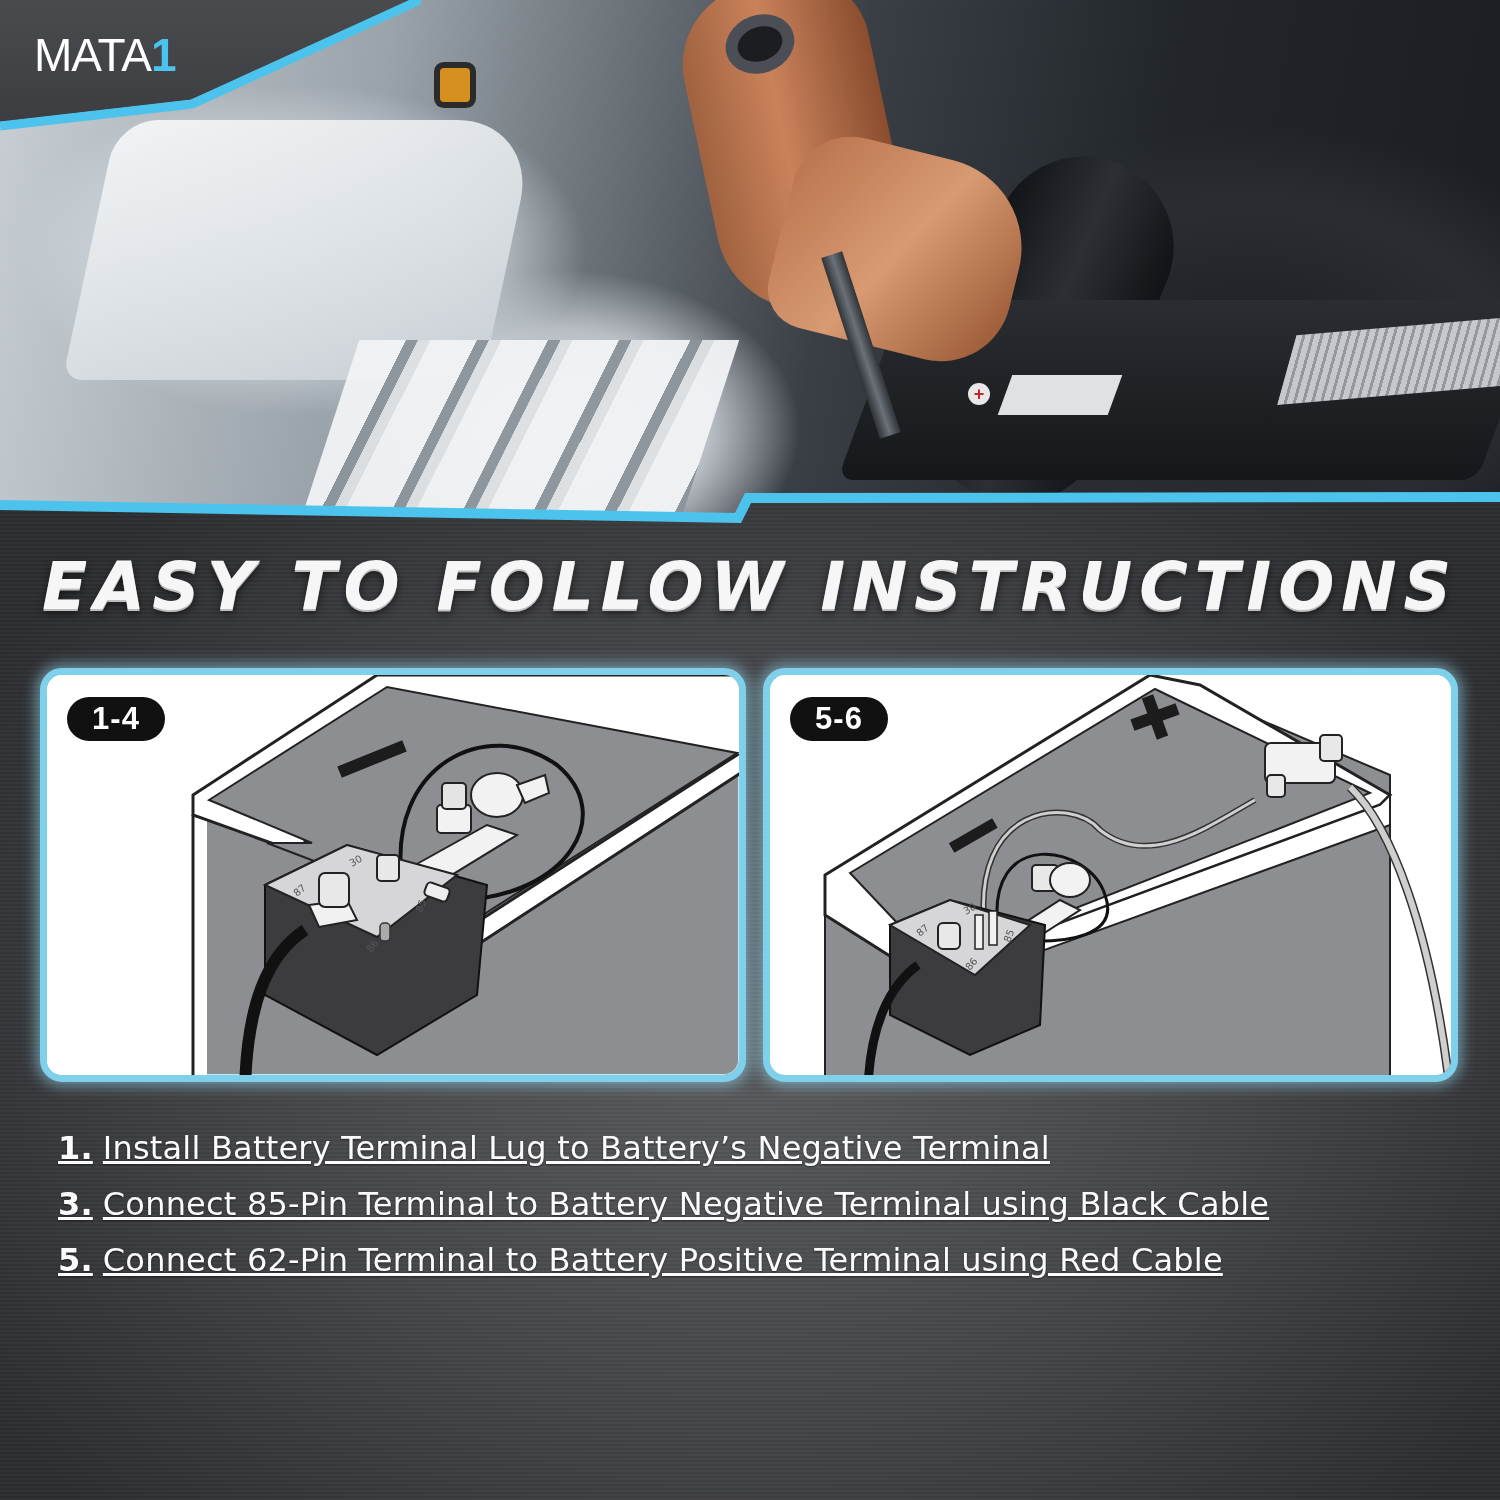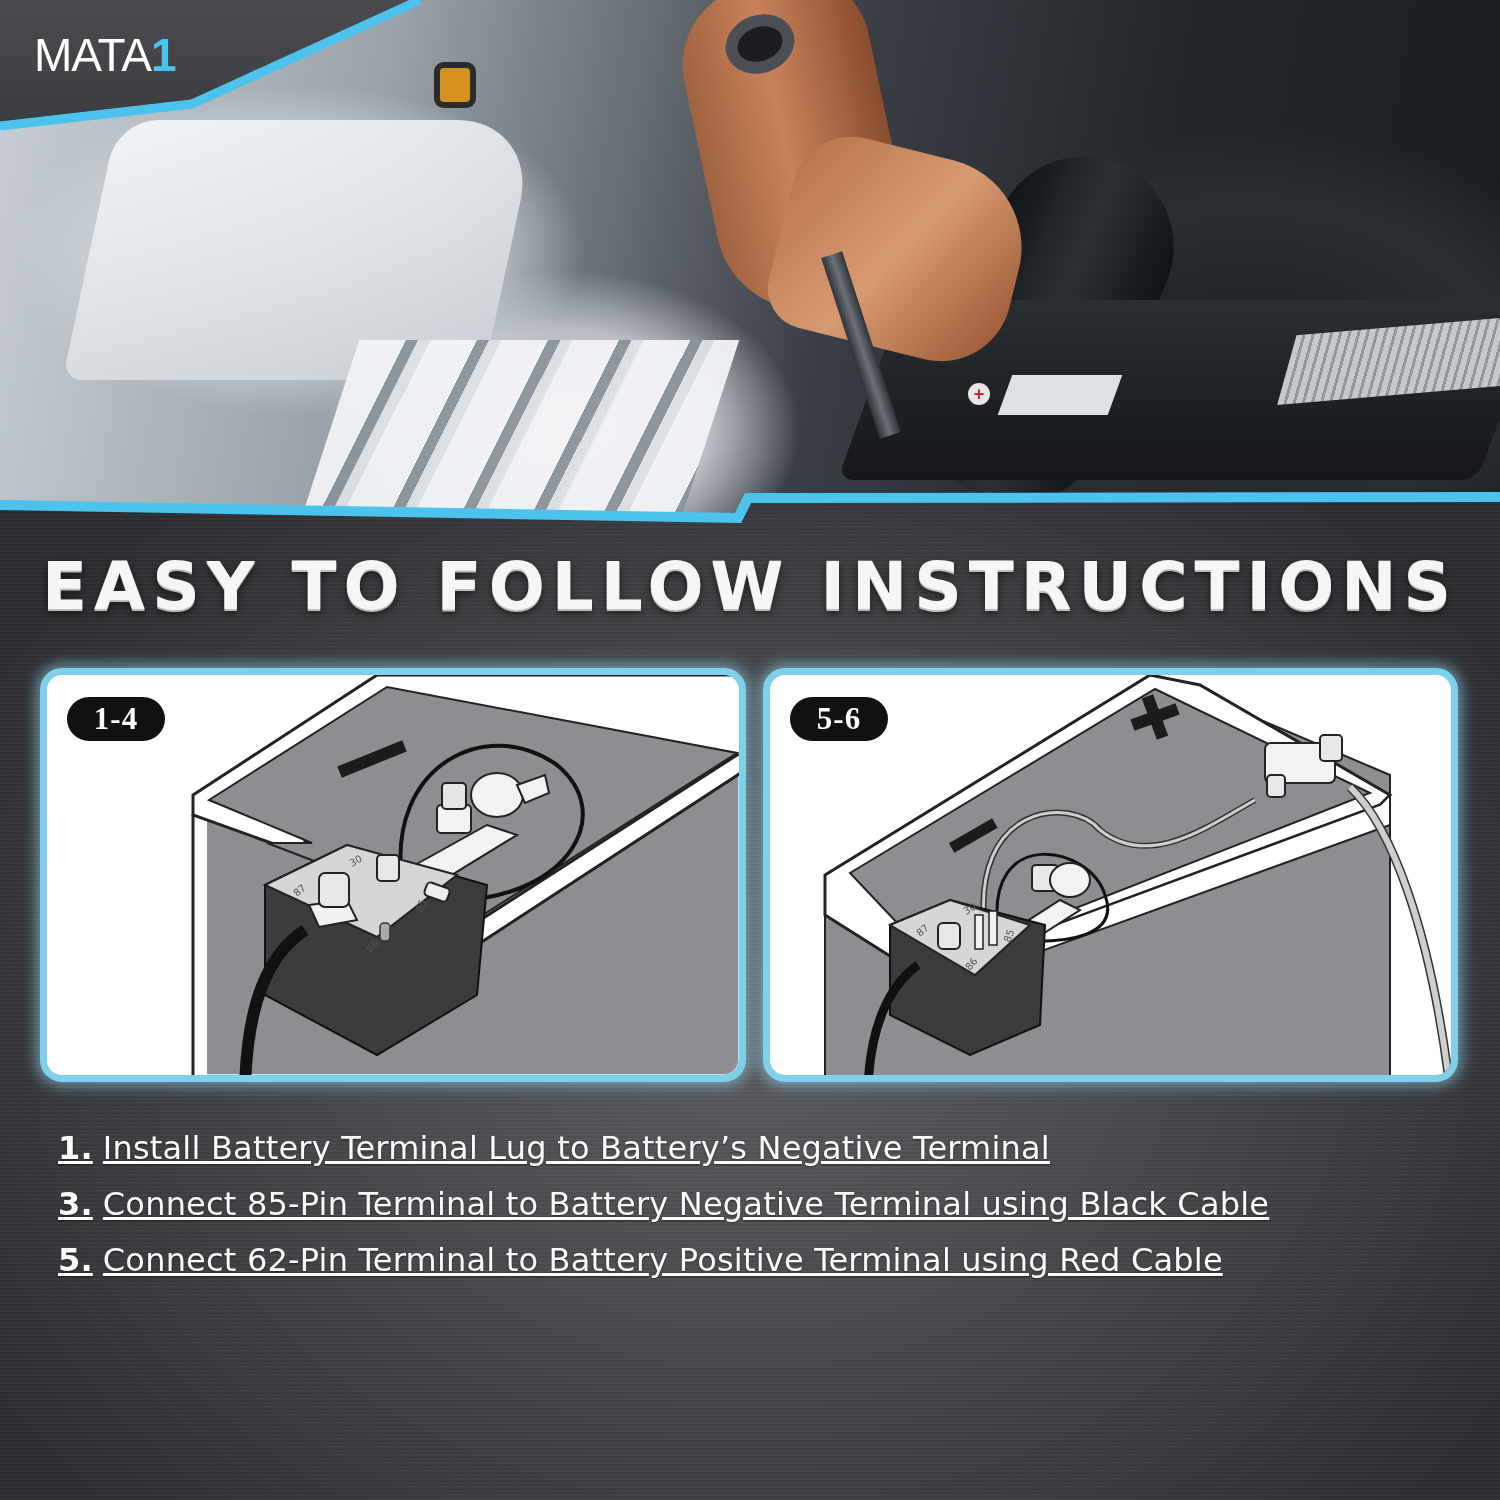--- a/index.html
+++ b/index.html
@@ -55,35 +55,36 @@
       repeating-linear-gradient(180deg, rgba(255,255,255,.025) 0 2px, rgba(0,0,0,.03) 2px 4px),
       radial-gradient(ellipse 900px 700px at 50% 55%, #5a5b5e 0%, #444548 55%, #2c2d30 100%);
     clip-path: polygon(0 35px, 738px 48px, 745px 30px, 1500px 28px, 1500px 1030px, 0 1030px);
   }
 
   .title {
     position: absolute; left: 0; top: 548px; width: 1500px; text-align: center;
     color: #f6f6f6; font-family: "DejaVu Sans", sans-serif; font-weight: bold;
     font-size: 66px; letter-spacing: 7px;
     text-shadow: 0 2px 0 #bdbdbd, 0 4px 8px rgba(0,0,0,.6);
+    font-style: italic;
   }
 
   
   .panel {
     position: absolute; top: 668px; height: 414px; border-radius: 22px;
     border: 7px solid #7fd0ea; background: #8d8e91; overflow: hidden;
     box-shadow: 0 0 14px 4px rgba(150,220,245,.55), inset 0 0 0 1px #bde9f7;
   }
   .panel-1 { left: 40px; width: 706px; }
   .panel-2 { left: 763px; width: 695px; }
   .panel svg { position: absolute; left: 0; top: 0; }
   .step-badge {
     position: absolute; left: 20px; top: 22px; width: 98px; height: 44px;
     border-radius: 22px; background: #111; color: #fff;
-    font-family: Liberation Serif, serif; font-weight: bold; font-size: 31px;
+    font-family: Liberation Sans, sans-serif; font-weight: bold; font-size: 31px;
     text-align: center; line-height: 44px; letter-spacing: 1px;
   }
 
   
   .steps { position: absolute; left: 58px; top: 1126px; width: 1430px; }
   .step {
     color: #fbfbfb; font-family: "DejaVu Sans", sans-serif; font-size: 32px;
     height: 56px; line-height: 44px; white-space: nowrap; letter-spacing: 0.2px;
     text-shadow: 0 1px 2px rgba(0,0,0,.5);
     text-decoration: underline;

